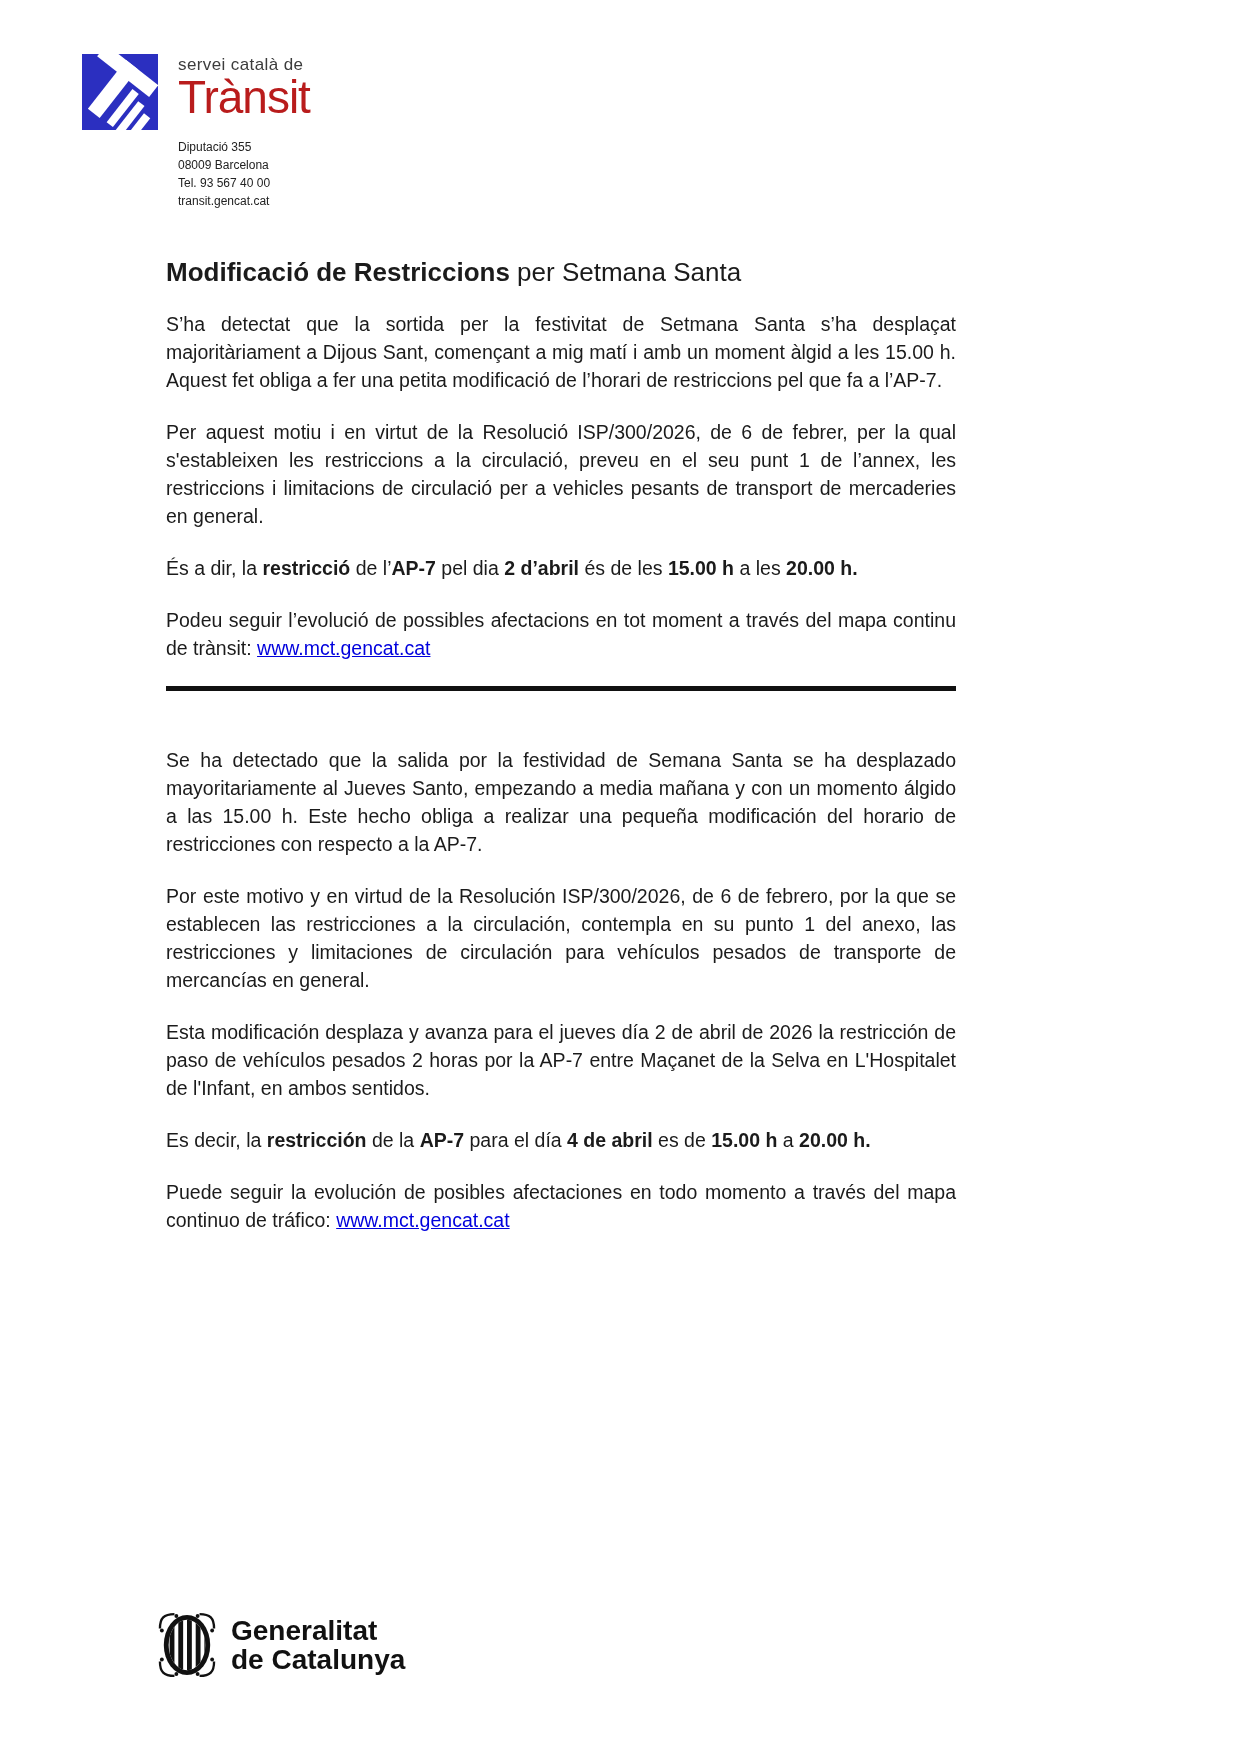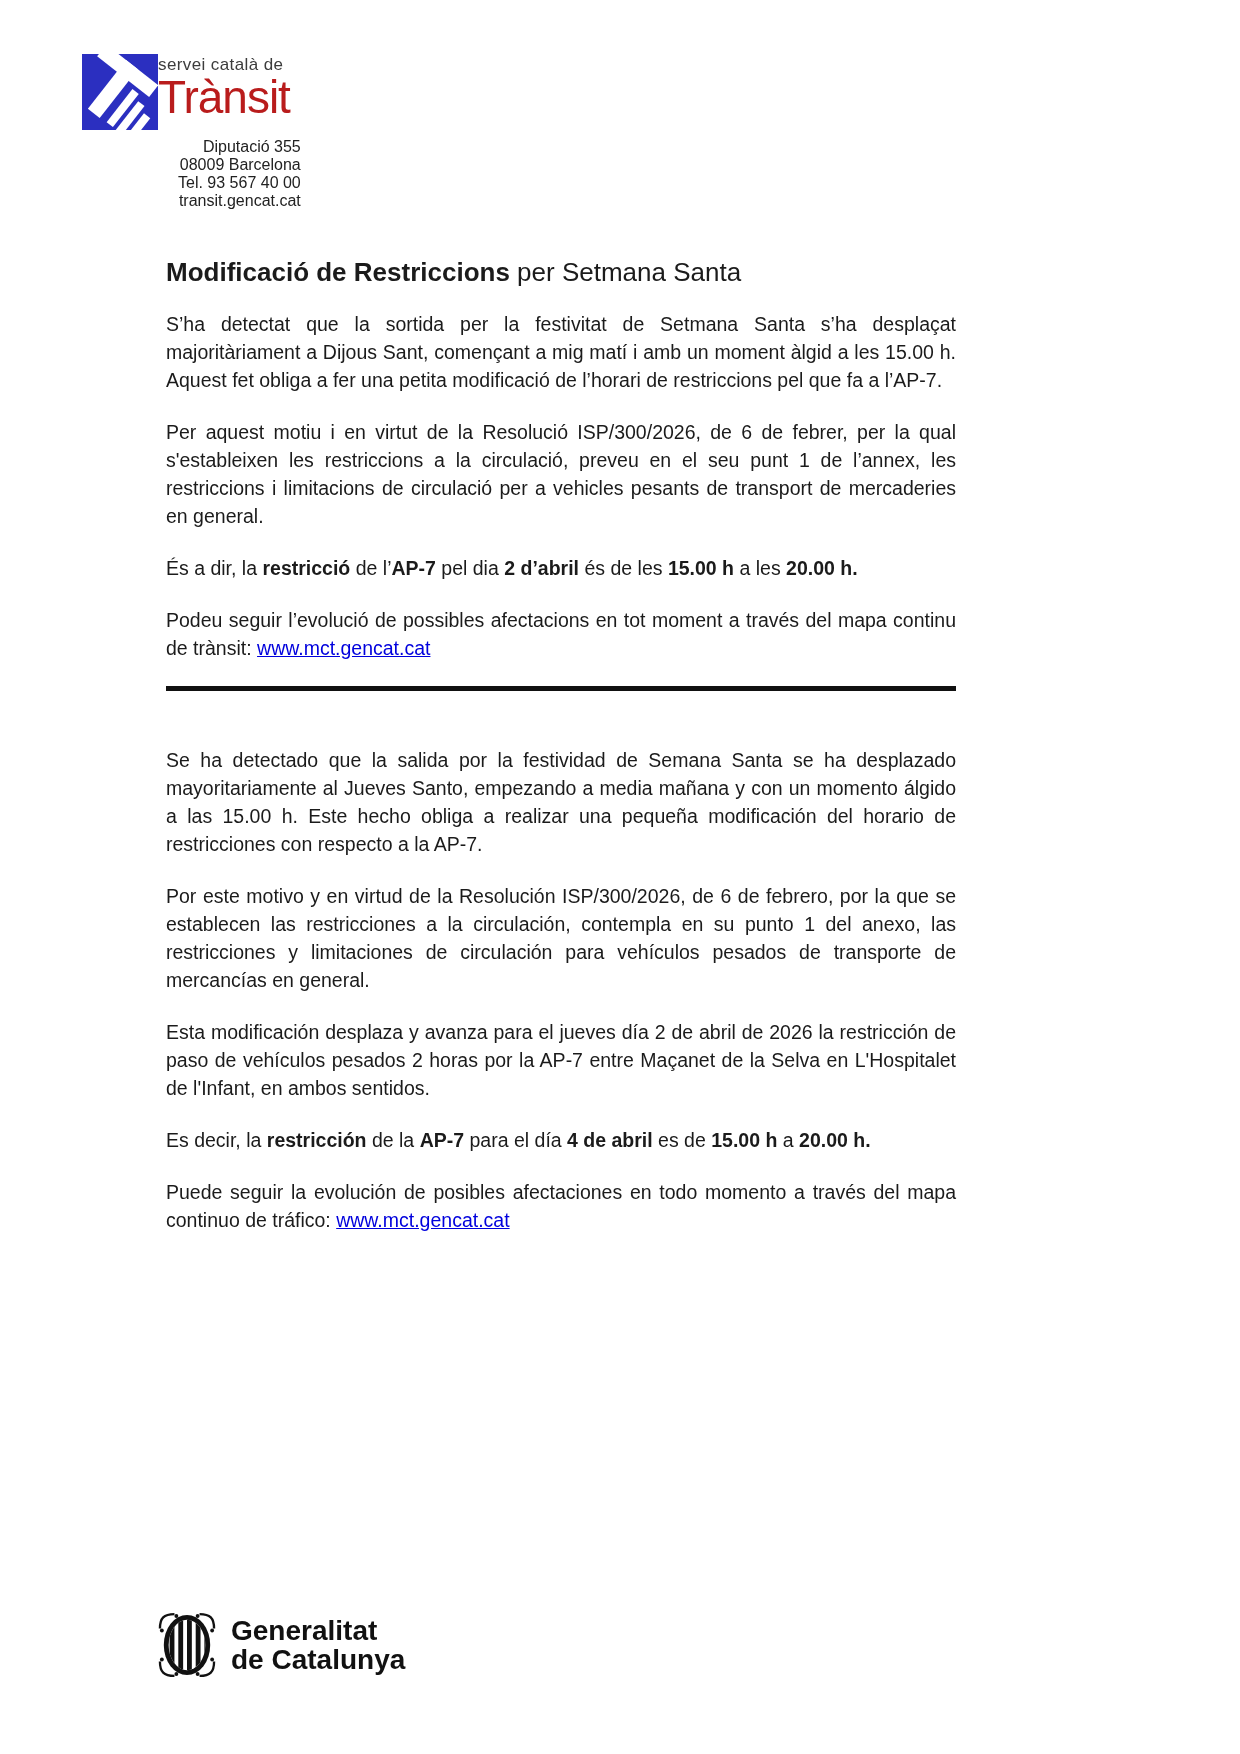--- a/index.html
+++ b/index.html
@@ -6,26 +6,26 @@
   .page{
     position:relative;
     width:1240px;height:1754px;
     margin:0 auto;
     background:#ffffff;
     color:#1b1b1b;
     font-family:"Liberation Sans", sans-serif;
     overflow:hidden;
   }
   
-  .logo-block{position:absolute;left:82px;top:54px;display:flex;gap:0;}
+  .logo-block{position:absolute;left:82px;top:54px;display:flex;gap:20px;}
   .transit-icon{width:76px;height:76px;display:block;flex:0 0 auto;}
   .logo-text{padding-top:1px;}
   .tagline{font-size:17px;color:#3c3c3c;letter-spacing:.4px;line-height:20px;}
   .brand{font-size:46px;font-weight:400;letter-spacing:-1px;line-height:44px;color:#b91c1c;}
-  .address{position:absolute;left:178px;top:138px;font-size:16px;line-height:18px;color:#222;text-align:right;}
+  .address{position:absolute;left:178px;top:138px;font-size:12px;line-height:18px;color:#222;}
   
   .content{
     position:absolute;left:166px;top:242px;width:790px;
     font-size:19.5px;line-height:28px;
   }
   .sec-title{font-size:26px;line-height:28px;font-weight:400;margin:16px 0 24px 0;}
   .sec-title b{font-weight:700;}
   .content p{margin:0 0 24px 0;}
   p.just{text-align:justify;margin-top:24px;}
   .summary{white-space:nowrap;}

